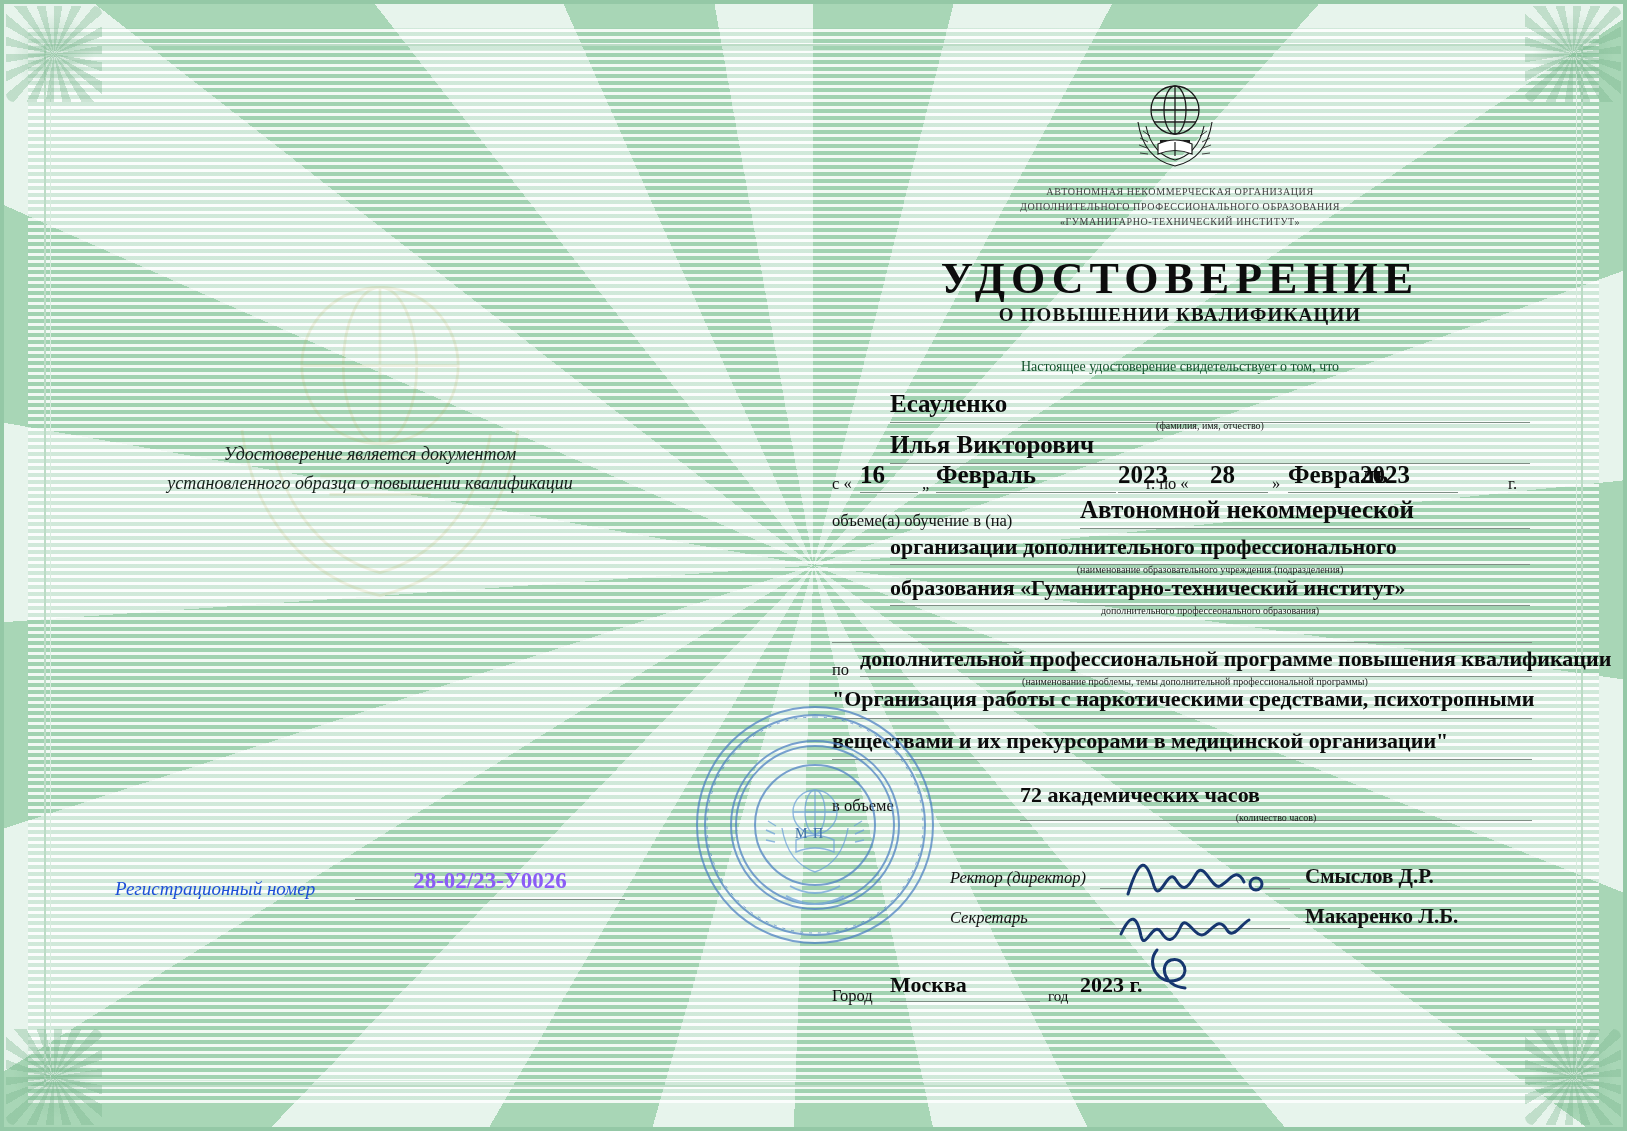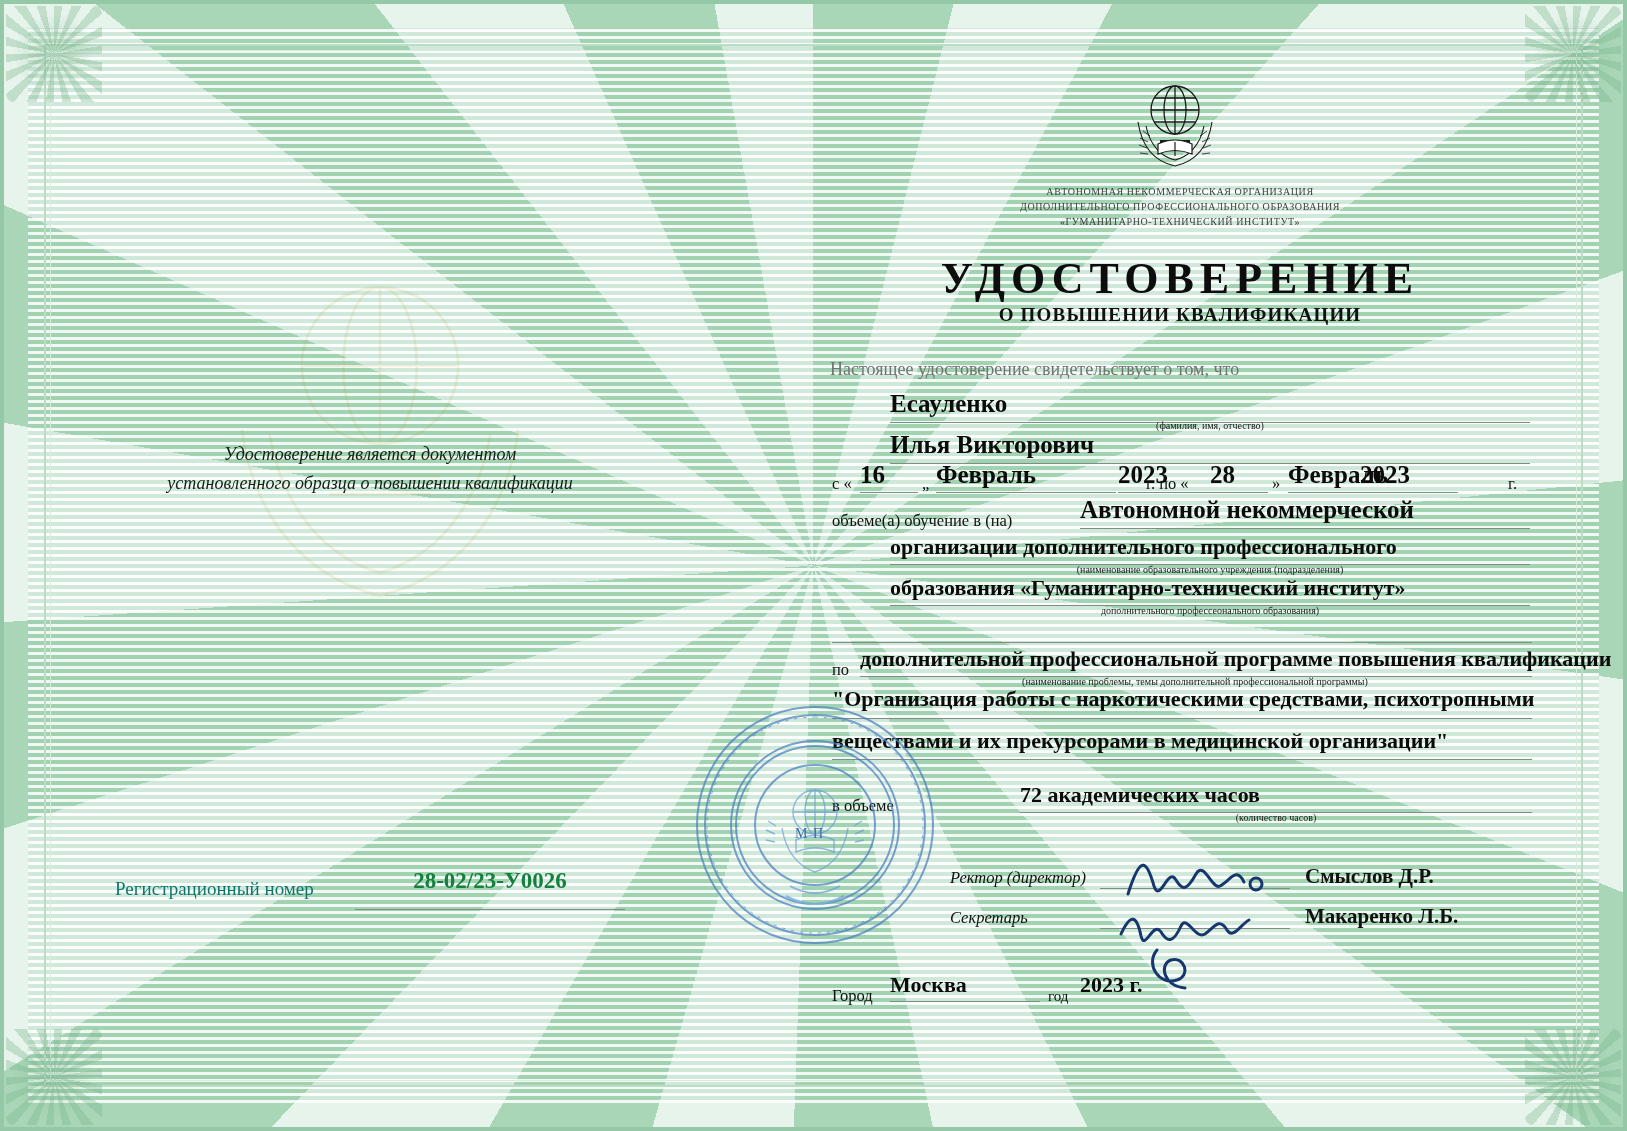--- a/index.html
+++ b/index.html
@@ -126,23 +126,23 @@
     font-weight: bold;
     letter-spacing: 1.2px;
     color: #111;
   }
 
   .lead {
     position: absolute;
     left: 770px;
     top: 303px;
     width: 700px;
-    text-align: left;
-    font-size: 18px;
-    color: #737373;
+    text-align: center;
+    font-size: 14px;
+    color: #14532d;
   }
 
   .fld {
     position: absolute;
     border-bottom: 1px solid #7f8f85;
     box-sizing: border-box;
   }
   .fval {
     font-weight: bold;
     font-size: 25px;
@@ -176,33 +176,34 @@
     line-height: 1.6;
     color: #15201a;
     text-align: center;
   }
 
   .regnum-label {
     position: absolute;
     left: 115px;
     top: 878px;
     font-size: 19px;
-    color: #0f766e;
+    color: #1d4ed8;
+    font-style: italic;
   }
   .regnum-value {
     position: absolute;
     left: 355px;
     top: 868px;
     width: 270px;
     text-align: center;
     font-weight: bold;
     font-size: 23px;
-    color: #15803d;
+    color: #8b5cf6;
     border-bottom: 1px solid #7f8f85;
-    padding-bottom: 15px;
+    padding-bottom: 5px;
   }
 
   
   .seal {
     position: absolute;
     left: 690px;
     top: 700px;
     width: 250px;
     height: 250px;
     opacity: .72;
@@ -310,21 +311,21 @@
 
     <div class="fld" style="left:772px; top:586px; width:700px; height:1px;"></div>
     <div class="lbl" style="left:772px; top:604px;">по</div>
     <div class="fld fval small" style="left:800px; top:590px; width:672px; padding-bottom:4px;">дополнительной профессиональной программе повышения квалификации</div>
     <div class="hint" style="left:790px; top:620px; width:690px;">(наименование проблемы, темы дополнительной профессиональной программы)</div>
     <div class="fld fval small" style="left:772px; top:630px; width:700px; padding-bottom:5px; border-bottom:none;">"Организация работы с наркотическими средствами, психотропными</div>
     <div class="fld" style="left:772px; top:662px; width:700px; height:1px;"></div>
     <div class="fld fval small" style="left:772px; top:672px; width:700px; padding-bottom:5px;">веществами и их прекурсорами в медицинской организации"</div>
 
     <div class="lbl" style="left:772px; top:740px;">в объеме</div>
-    <div class="fld fval small" style="left:960px; top:726px; width:512px; padding-bottom:4px;">72 академических часов</div>
+    <div class="fld fval small" style="left:960px; top:726px; width:512px; padding-bottom:12px;">72 академических часов</div>
     <div class="hint" style="left:960px; top:756px; width:512px;">(количество часов)</div>
 
     <div class="lbl" style="left:890px; top:812px; font-style:italic;">Ректор (директор)</div>
     <div class="fld" style="left:1040px; top:832px; width:190px; height:1px;"></div>
     <div class="lbl" style="left:1245px; top:808px; font-size:21px; font-weight:bold;">Смыслов Д.Р.</div>
 
     <div class="lbl" style="left:890px; top:852px; font-style:italic;">Секретарь</div>
     <div class="fld" style="left:1040px; top:872px; width:190px; height:1px;"></div>
     <div class="lbl" style="left:1245px; top:848px; font-size:21px; font-weight:bold;">Макаренко Л.Б.</div>
 

